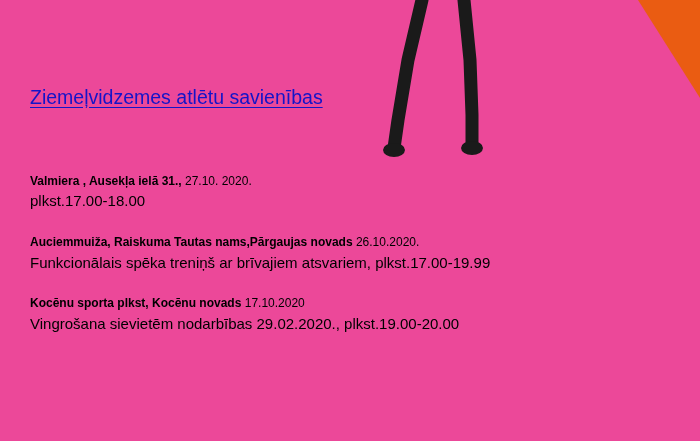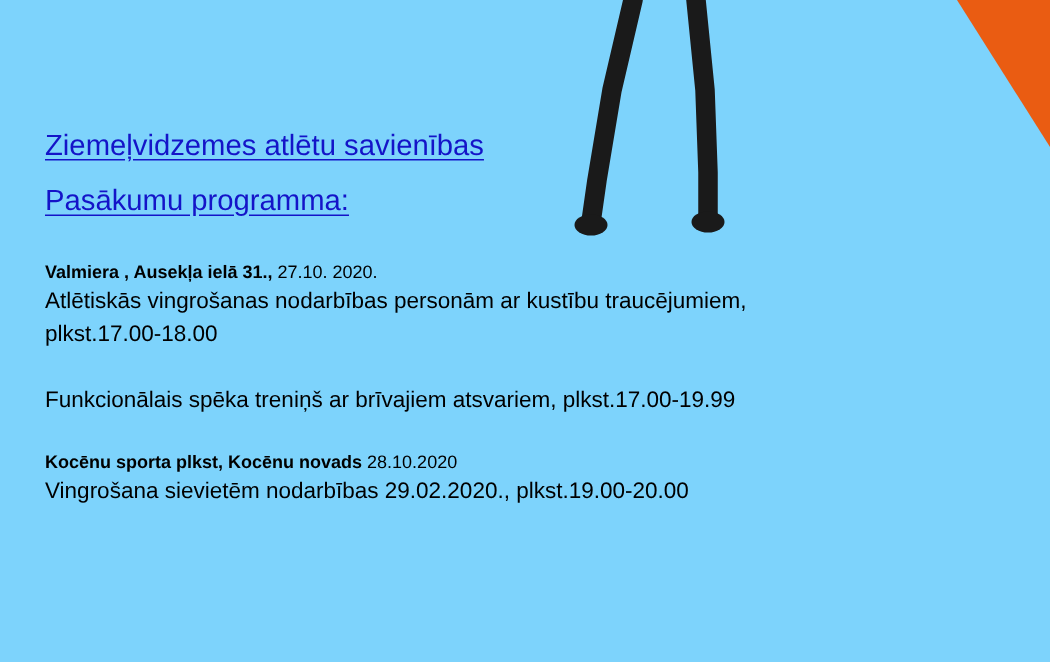--- a/index.html
+++ b/index.html
@@ -12,21 +12,21 @@
     background: #ffffff;
     font-family: "Liberation Sans", sans-serif;
     overflow: hidden;
     position: relative;
   }
 
   #page {
     position: relative;
     width: 700px;
     height: 441px;
-    background: #7dd3fc;
+    background: #ec4899;
     overflow: hidden;
   }
 
   
   .orange-wedge {
     position: absolute;
     top: 0;
     right: 0;
     width: 120px;
     height: 110px;
@@ -101,41 +101,43 @@
     </g>
     <g fill="#1a1a1a">
       <rect x="62" y="-10" width="46" height="40"></rect>
       <ellipse cx="34" cy="270" rx="11" ry="7"></ellipse>
       <ellipse cx="112" cy="268" rx="11" ry="7"></ellipse>
     </g>
   </svg>
 
   <div class="heading-block">
     <div class="heading-line">Ziemeļvidzemes atlētu savienības</div>
-    <div class="heading-line">Pasākumu programma:</div>
   </div>
 
   <div class="entries">
 
     <div class="entry">
       <div class="entry-title">
         <span class="bold">Valmiera , Ausekļa ielā 31.,</span>
         <span>27.10. 2020.</span>
       </div>
-      <div class="entry-line">Atlētiskās vingrošanas nodarbības personām ar kustību traucējumiem,</div>
       <div class="entry-line">plkst.17.00-18.00</div>
     </div>
 
     <div class="entry">
+      <div class="entry-title">
+        <span class="bold">Auciemmuiža, Raiskuma Tautas nams,Pārgaujas novads</span>
+        <span>26.10.2020.</span>
+      </div>
       <div class="entry-line"> Funkcionālais spēka treniņš ar brīvajiem atsvariem, plkst.17.00-19.99</div>
     </div>
 
     <div class="entry">
       <div class="entry-title">
         <span class="bold">Kocēnu sporta plkst, Kocēnu novads</span>
-        <span>28.10.2020</span>
+        <span>17.10.2020</span>
       </div>
       <div class="entry-line">Vingrošana sievietēm nodarbības 29.02.2020., plkst.19.00-20.00</div>
     </div>
 
   </div>
 
 </div>
 
 </body></html>

